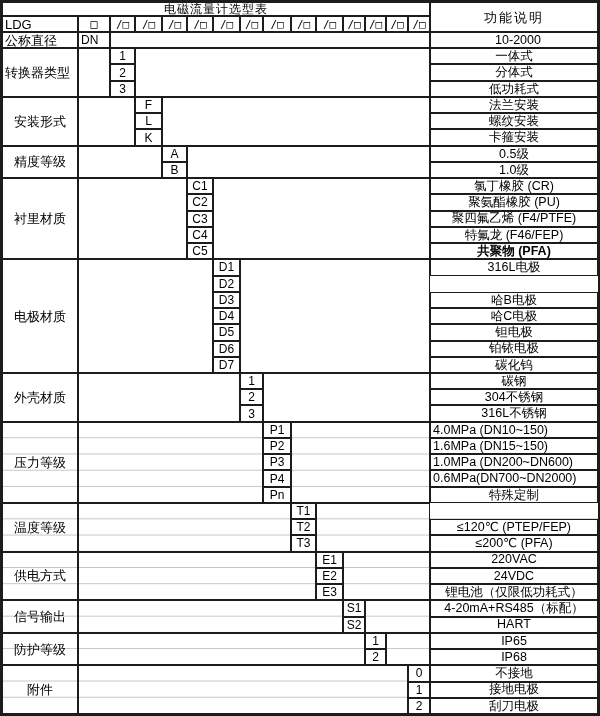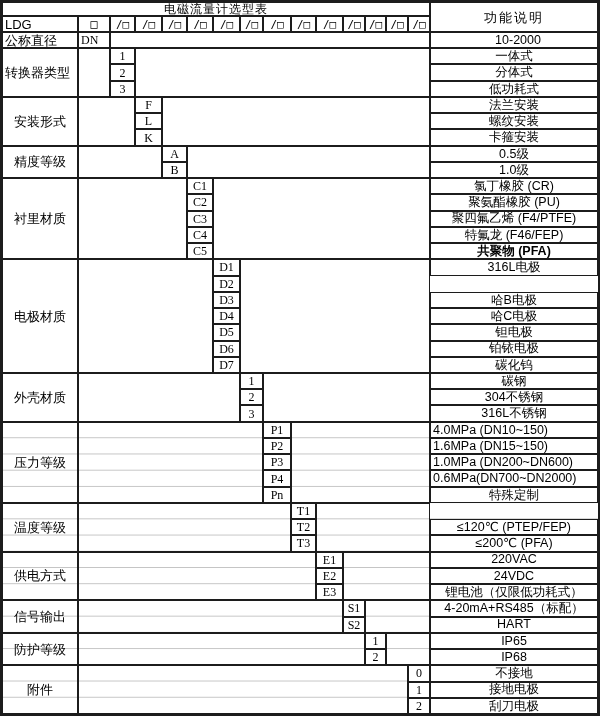--- a/index.html
+++ b/index.html
@@ -17,21 +17,21 @@
   }
   .cell{
     border:1px solid #1c1c1c;
     display:flex;align-items:center;justify-content:center;
     z-index:1;background:#fff;overflow:hidden;
     font-size:13px;line-height:1;white-space:nowrap;
   }
   .clear{background:transparent;}
   .title-cell{font-size:12px;letter-spacing:1px;}
   .func-header{font-size:13px;letter-spacing:2px;}
-  .code-cell{font-family:Liberation Serif, serif;font-size:12px;}
+  .code-cell{font-family:Liberation Sans, sans-serif;font-size:12px;}
   .slot-cell{font-family:"DejaVu Sans Mono","Liberation Mono",monospace;font-size:11px;}
   .box-cell{font-family:"DejaVu Sans Mono","Liberation Mono",monospace;font-size:12px;}
   .left-align{justify-content:flex-start;padding-left:2px;}
   .func-cell{font-size:12.5px;}
   
   #faint-underlay{
     grid-column:1 / 17;
     grid-row:27 / 45;
     z-index:0;
     background-image:linear-gradient(to top, #c4c4c4 1px, transparent 1px);

